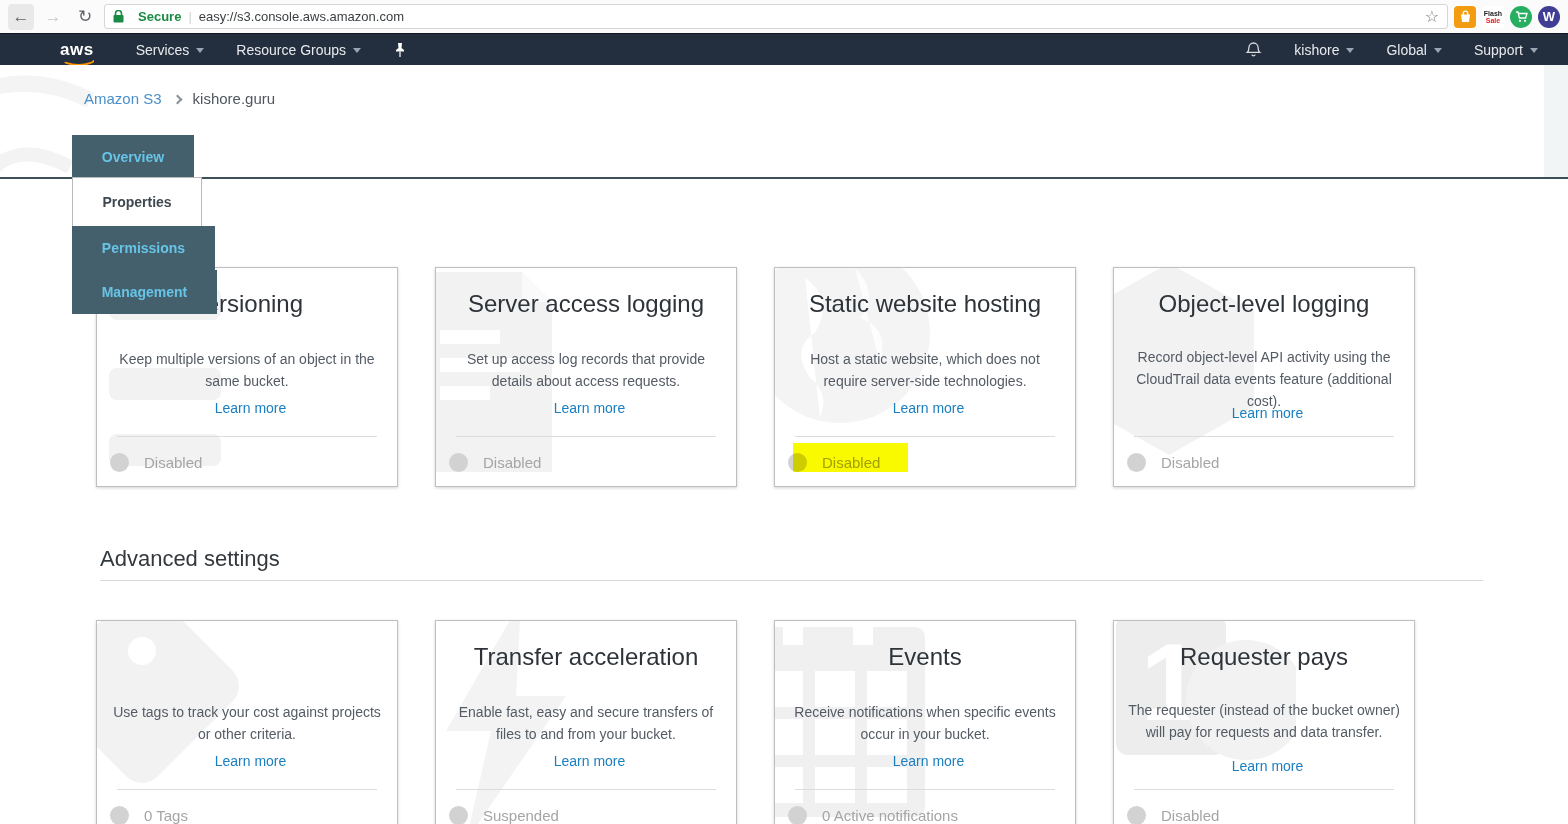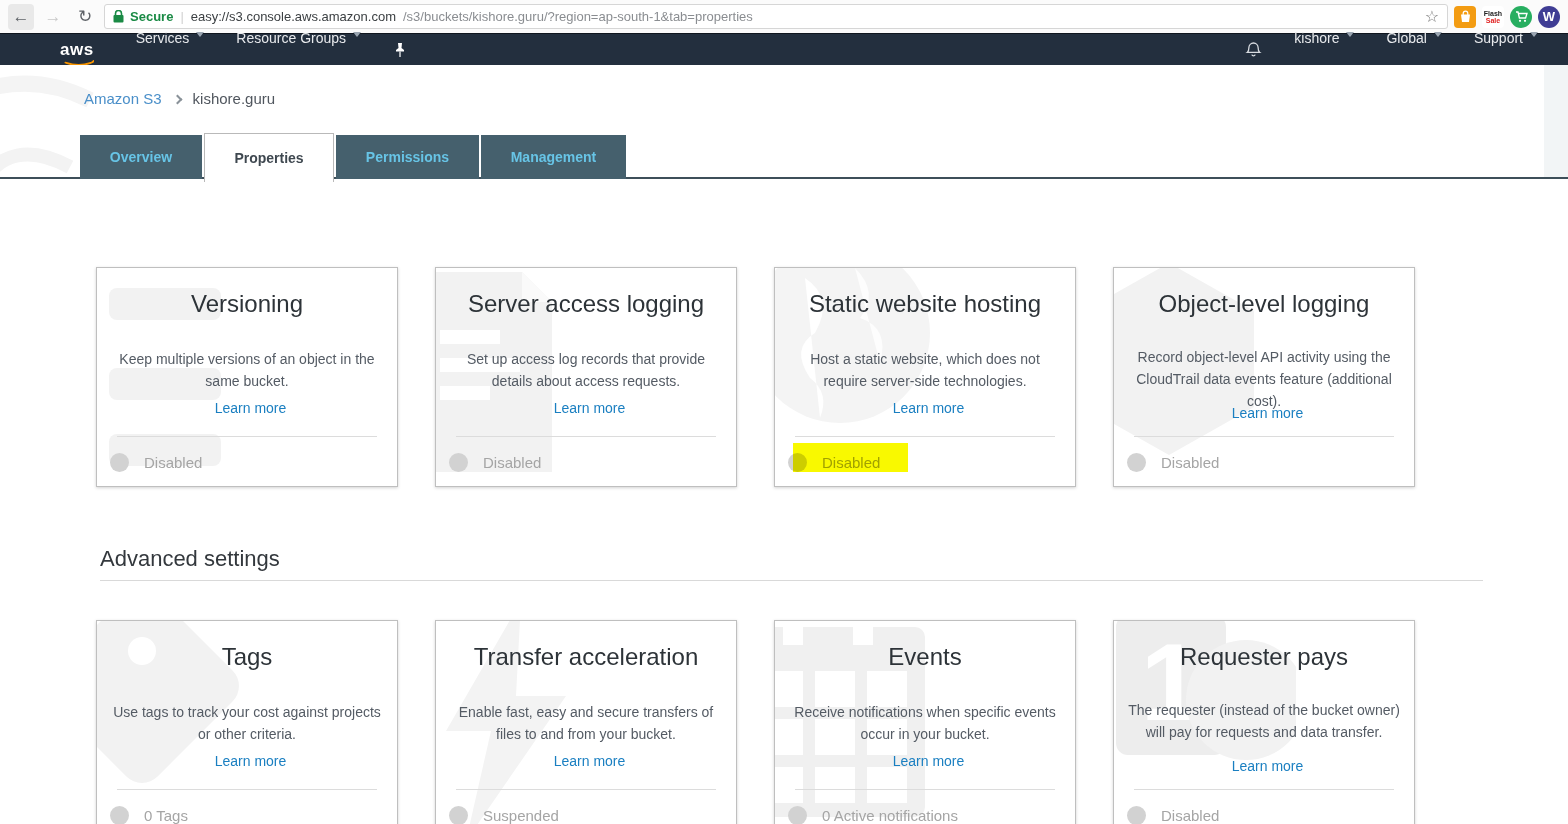--- a/index.html
+++ b/index.html
@@ -8,59 +8,59 @@
 
   
   .chrome { height:33px; background:#fbfbfb; display:flex; align-items:center;
     padding:0 8px; gap:6px; }
   .nav-btn { width:26px; height:26px; display:flex; align-items:center; justify-content:center;
     font-size:17px; color:#5f6368; border-radius:4px; }
   .nav-btn.back { background:#e9e9e9; }
   .nav-btn.fwd { color:#c8c8c8; }
   .omnibox { flex:1; height:25px; background:#fff; border:1px solid #d6d6d6; border-radius:3px;
     display:flex; align-items:center; padding:0 8px; gap:7px; font-size:13px; }
-  .lock-chip { display:flex; align-items:center; gap:6px; color:#1a8a45; font-weight:bold; }
+  .lock-chip { display:flex; align-items:center; gap:14px; color:#1a8a45; font-weight:bold; }
   .omni-sep { color:#d0d0d0; font-weight:normal; }
   .url-domain { color:#3c4043; }
   .url-path { color:#8a8d91; }
   .omni-spacer { flex:1; }
   .star { color:#767676; font-size:16px; }
   .ext { width:22px; height:22px; border-radius:4px; display:flex; align-items:center;
     justify-content:center; flex:none; }
   .ext.round { border-radius:50%; }
   .ext-flash { background:#fff; flex-direction:column; line-height:7px; text-align:center; }
   .ext-flash .l1 { font-size:7px; font-weight:bold; color:#222; }
   .ext-flash .l2 { font-size:7px; font-weight:bold; color:#e02020; }
   .ext-w { color:#fff; font-weight:bold; font-size:13px; }
 
   
   .awsbar { height:32px; background:#232f3e; display:flex; align-items:center;
     color:#e8eaed; font-size:14px; padding:0 14px; border-top:1px solid #10161f; }
   .aws-logo { margin:0 26px 0 46px; position:relative; color:#fff; font-weight:bold;
     font-size:17px; letter-spacing:.5px; }
   .aws-logo .smile { position:absolute; left:1px; right:-2px; bottom:-6px; height:9px;
     border:2px solid transparent; border-bottom-color:#f79400; border-radius:0 0 60% 60%/0 0 100% 100%; }
-  .navitem { display:flex; gap:7px; padding:0 16px; height:40px; cursor:default; }
+  .navitem { display:flex; align-items:center; gap:7px; padding:0 16px; height:40px; cursor:default; }
   .caret { width:0; height:0; border-left:4px solid transparent; border-right:4px solid transparent;
     border-top:5px solid #9aa5b1; margin-top:2px; }
   .pin-icon, .bell-icon { display:flex; align-items:center; }
   .aws-right { margin-left:auto; display:flex; align-items:center; }
 
   
   .content { position:relative; height:751px; background:#fff; }
   .deco { position:absolute; pointer-events:none; }
 
   .breadcrumb { position:absolute; left:84px; top:25px; font-size:15px; display:flex;
     align-items:center; gap:12px; }
   .bc-link { color:#4a8fc9; cursor:pointer; }
   .bc-sep { width:7px; height:7px; border-right:2px solid #8a9299; border-top:2px solid #8a9299;
     transform:rotate(45deg); margin-top:1px; }
   .bc-current { color:#50565e; }
 
-  .tabs { position:absolute; left:80px; top:70px; display:flex; z-index:3; }
+  .tabs { position:absolute; left:72px; top:70px; display:flex; z-index:3;flex-direction:column; }
   .tab { height:44px; display:flex; align-items:center; justify-content:center;
     background:#45606d; color:#67c4e6; font-weight:bold; font-size:14px; margin-right:2px;
     cursor:pointer; }
   .tab.t0 { width:122px; } .tab.t1 { width:130px; } .tab.t2 { width:143px; } .tab.t3 { width:145px; }
   .tab.active { background:#fff; color:#3f4850; margin-top:-2px; height:49px;
     border:1px solid #b9b9b9; border-bottom:none; z-index:4; }
   .tabline { position:absolute; left:0; right:0; top:112px; height:2px; background:#3d4f59; z-index:2; }
 
   .cards-row { position:absolute; left:96px; display:flex; gap:37px; }
   .row1 { top:202px; }
@@ -97,21 +97,20 @@
   <div class="omnibox">
     <span class="lock-chip">
       <svg width="11" height="13" viewBox="0 0 11 13">
         <rect x="0.5" y="5" width="10" height="7.5" rx="1" fill="#1a8a45"></rect>
         <path d="M2.5 5 V3.5 a3 3 0 0 1 6 0 V5" fill="none" stroke="#1a8a45" stroke-width="1.6"></path>
       </svg>
       <span>Secure</span>
     </span>
     <span class="omni-sep">|</span>
     <span class="url-domain">easy://s3.console.aws.amazon.com</span>
-      <span class="url-path">/s3/buckets/kishore.guru/?region=ap-south-1&amp;tab=properties</span>
     <span class="omni-spacer"></span>
     <span class="star">☆</span>
   </div>
   <div class="ext" style="background:#f39c12;">
     <svg width="13" height="13" viewBox="0 0 13 13">
       <path d="M2 4.5 h9 l-1 7.5 h-7 z" fill="#fff"></path>
       <path d="M4.2 5.5 V3.4 a2.3 2.3 0 0 1 4.6 0 V5.5" fill="none" stroke="#fff" stroke-width="1.2"></path>
     </svg>
   </div>
   <div class="ext ext-flash">
@@ -271,21 +270,20 @@
   <div class="adv-heading">Advanced settings</div>
   <div class="adv-rule"></div>
 
   <div class="cards-row row2">
 
     <div class="card">
       <svg class="wm" style="left:-60px; top:-40px;" width="220" height="220" viewBox="0 0 220 220">
         <rect x="30" y="30" width="150" height="150" rx="22" fill="#f2f2f2" transform="rotate(45 105 105)"></rect>
         <circle cx="105" cy="70" r="14" fill="#fff"></circle>
       </svg>
-      <div class="card-title">Tags</div>
       <div class="card-desc">Use tags to track your cost against projects or other criteria.</div>
       <div class="card-link">Learn more</div>
       <div class="card-divider"></div>
       <div class="card-footer">
         <span class="status-dot"></span>
         <span class="status-label">0 Tags</span>
       </div>
     </div>
 
     <div class="card">

